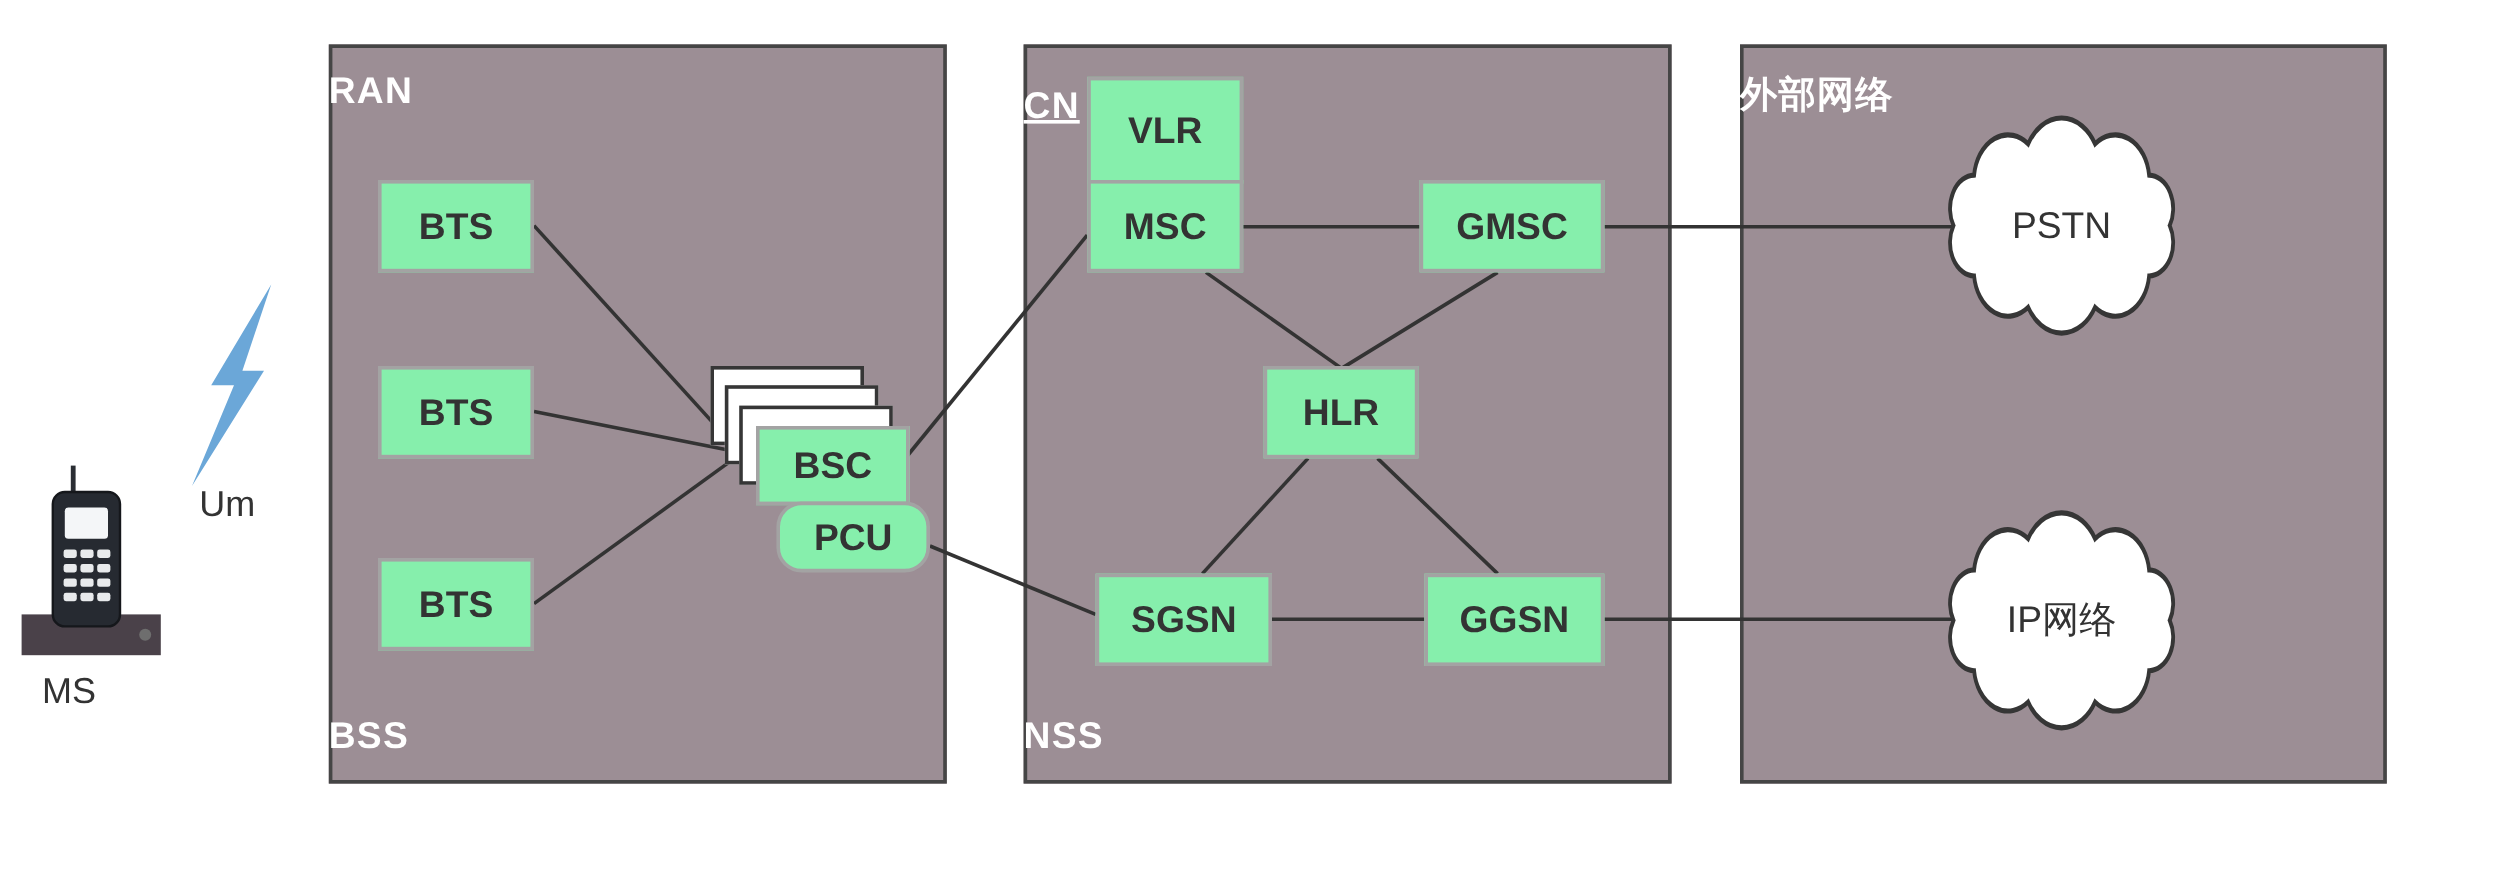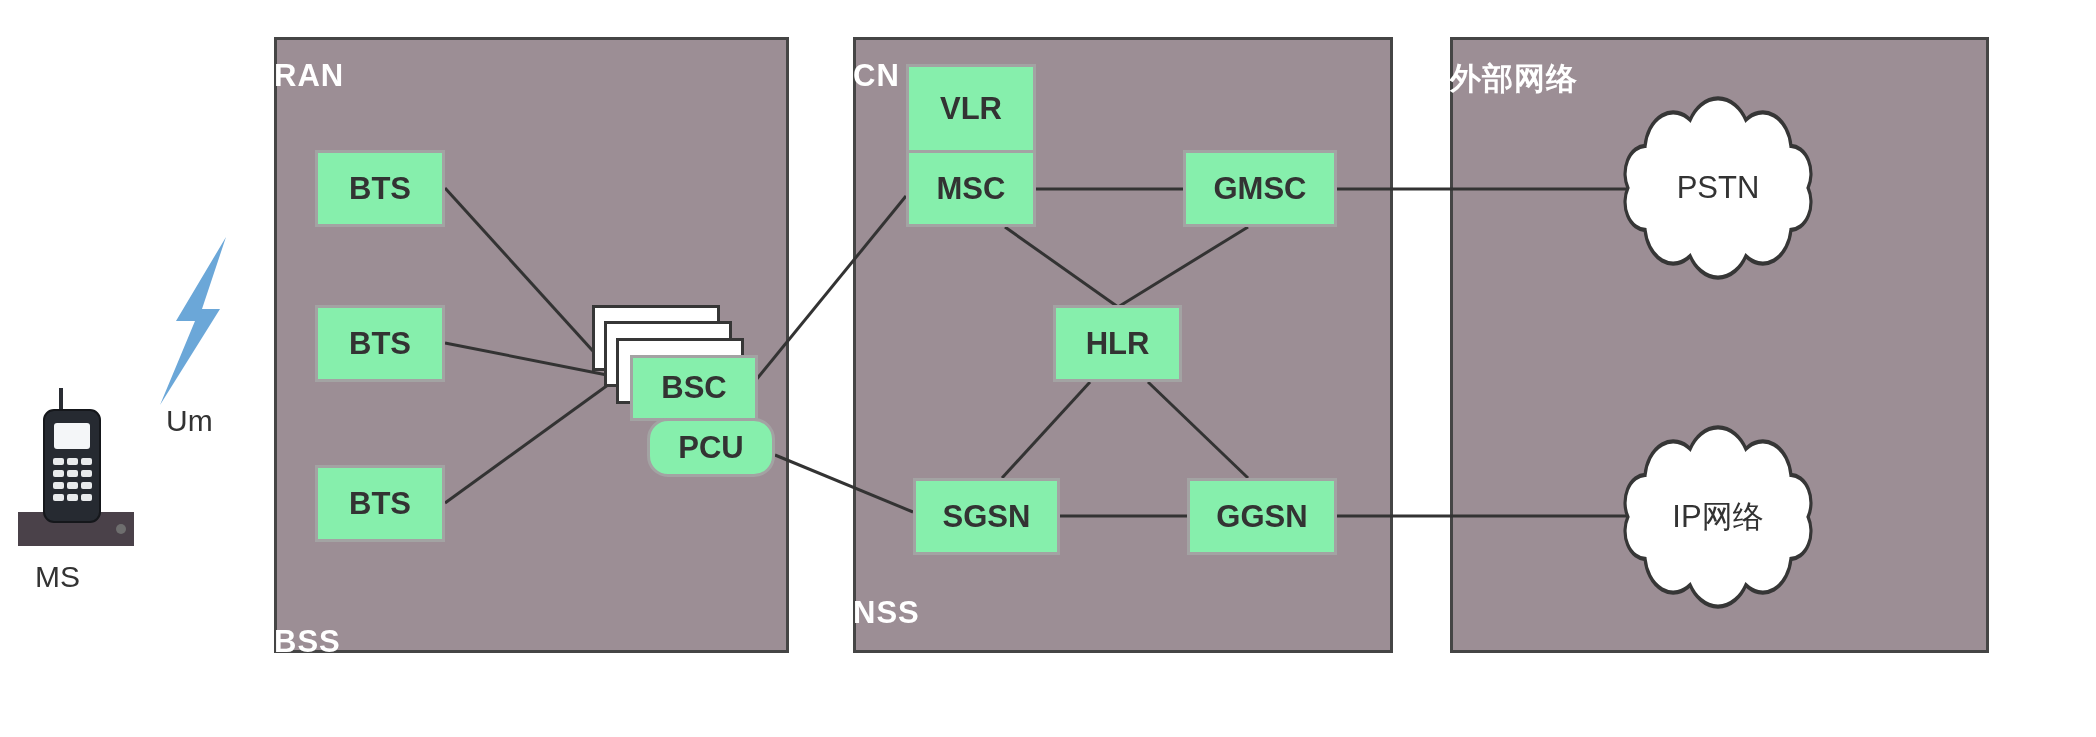--- a/index.html
+++ b/index.html
@@ -115,22 +115,22 @@
           <rect x="67" y="482" width="11" height="7" rx="2"></rect>
           <rect x="81" y="482" width="11" height="7" rx="2"></rect>
         <rect x="53" y="494" width="11" height="7" rx="2"></rect>
           <rect x="67" y="494" width="11" height="7" rx="2"></rect>
           <rect x="81" y="494" width="11" height="7" rx="2"></rect>
       </g>
     </g>
   </svg>
 
   <div class="group-label" style="left:274px; top:58px; width:515px;">RAN</div>
-  <div class="group-label" style="left:274px; top:624px; width:589px;">BSS</div>
-  <div class="group-label" style="left:853px; top:58px; width:540px;">CN</div>
+  <div class="group-label" style="left:274px; top:595px; width:589px;">BSS</div>
+  <div class="group-label" style="left:853px; top:70px; width:540px;text-decoration:underline;">CN</div>
   <div class="group-label" style="left:853px; top:595px; width:540px;">NSS</div>
   <div class="group-label" style="left:1450px; top:58px; width:497px;">外部网络</div>
 
   <div class="sheet" style="left:592px; top:305px; width:128px; height:66px;"></div>
   <div class="sheet" style="left:604px; top:321px; width:128px; height:66px;"></div>
   <div class="sheet" style="left:616px; top:338px; width:128px; height:66px;"></div>
 
   <div class="node" style="left:315px; top:150px; width:130px; height:77px;">BTS</div>
   <div class="node" style="left:315px; top:305px; width:130px; height:77px;">BTS</div>
   <div class="node" style="left:315px; top:465px; width:130px; height:77px;">BTS</div>

